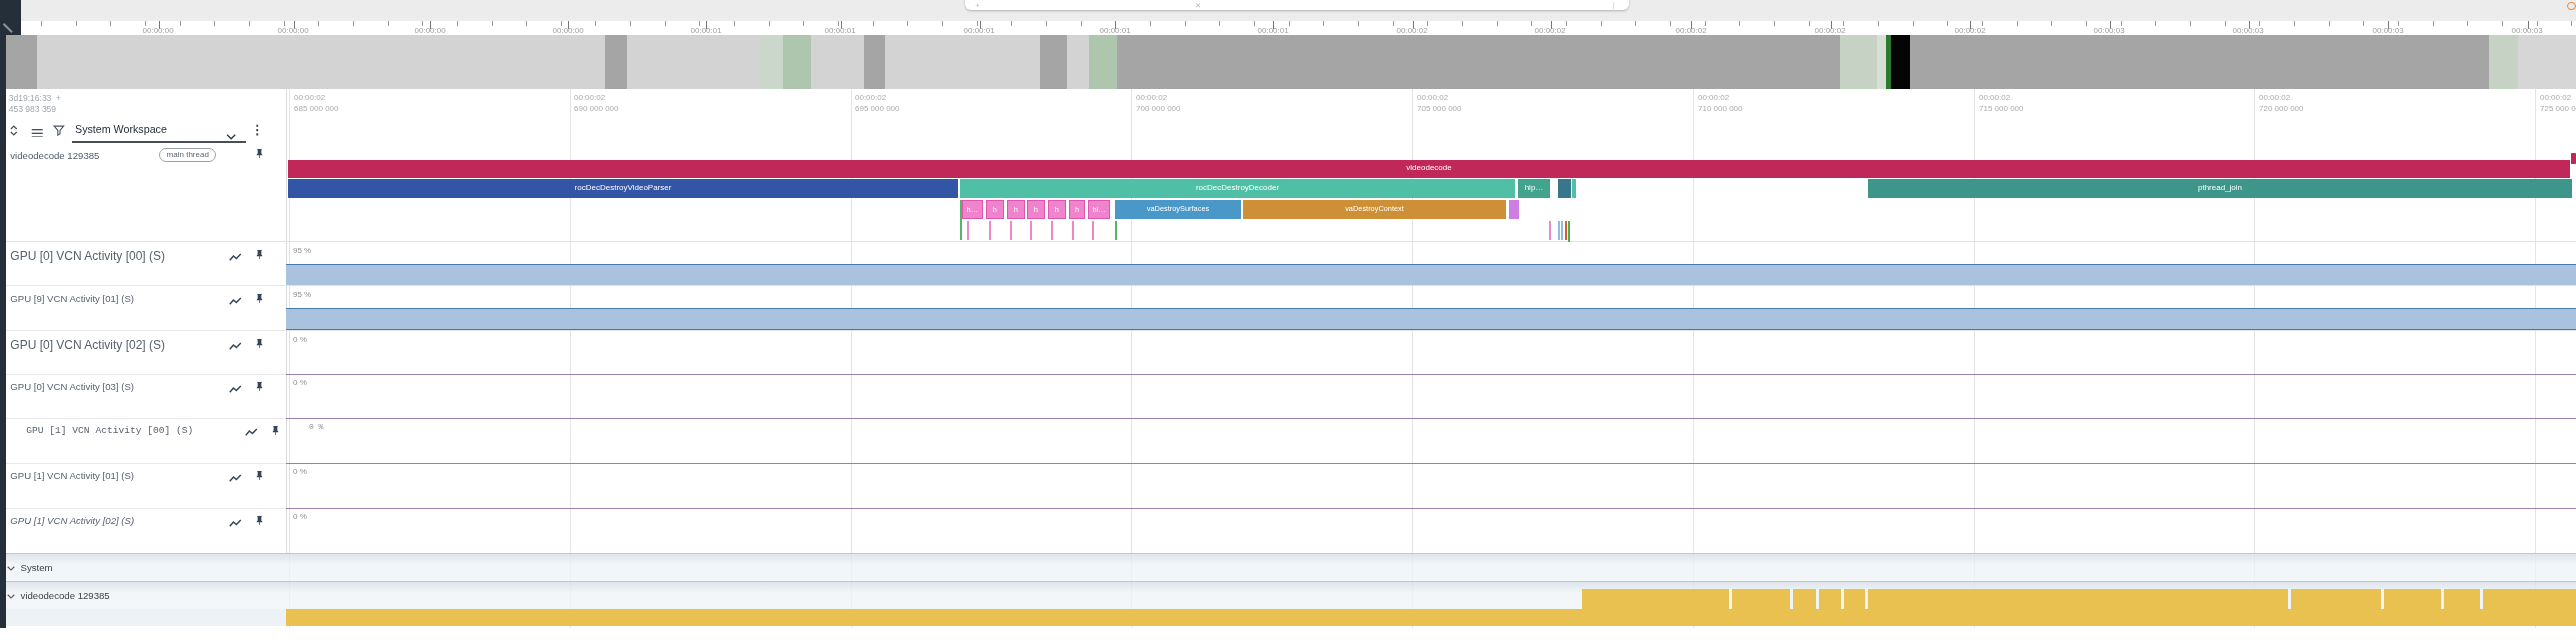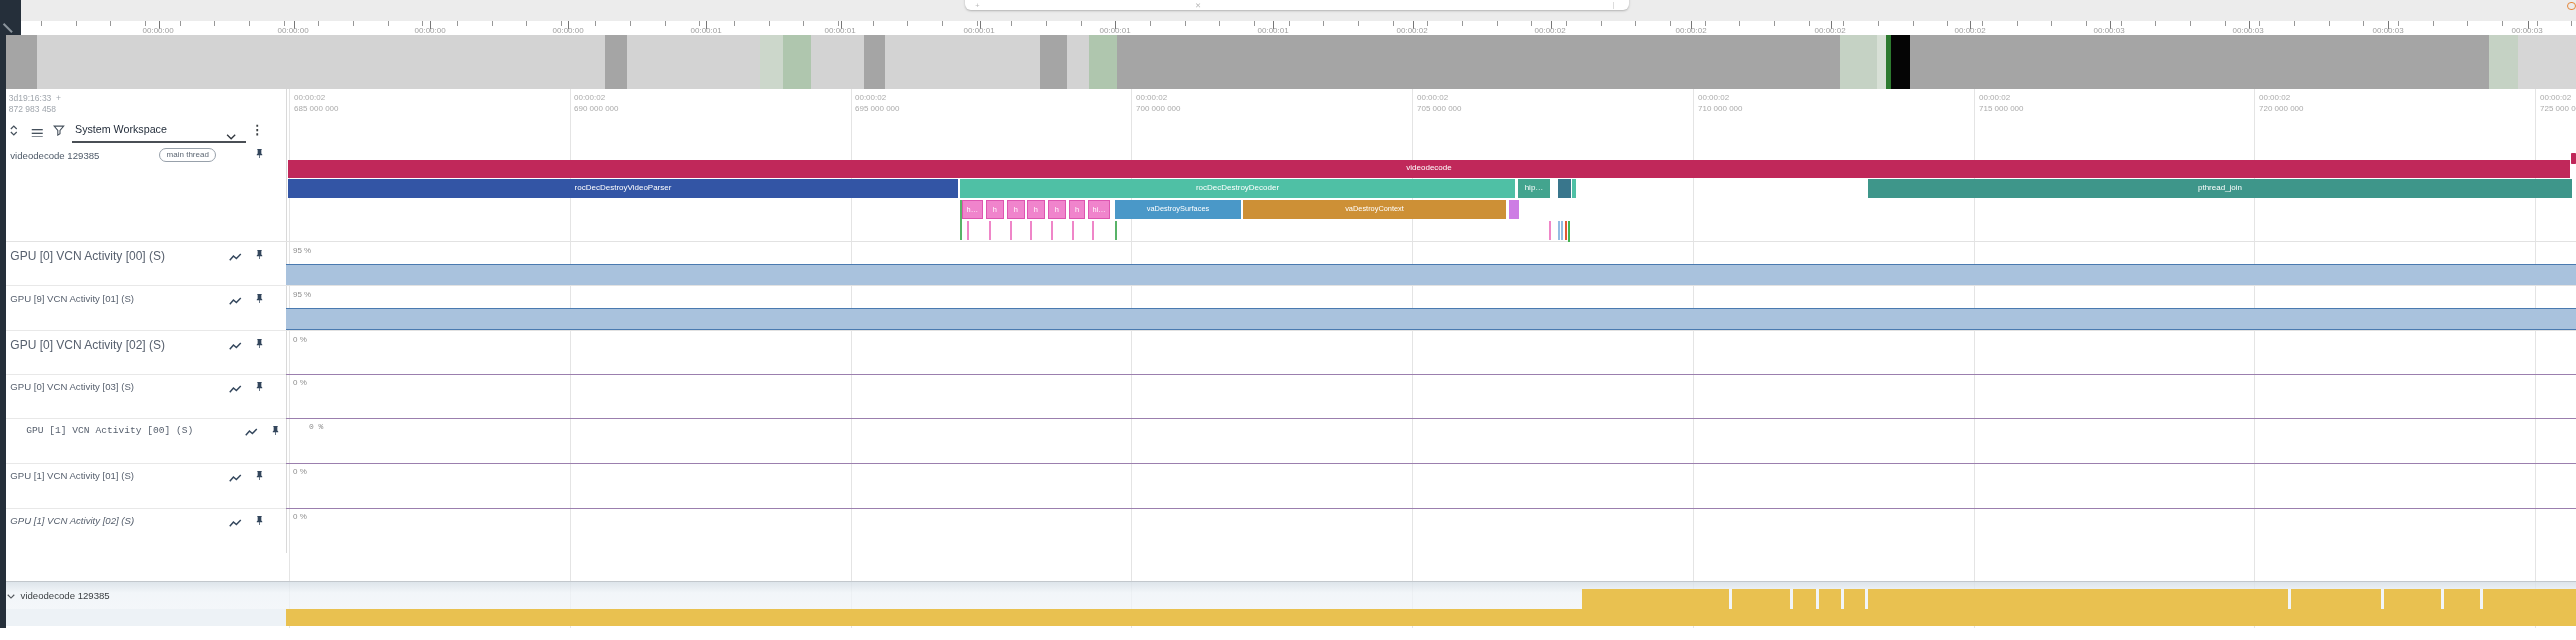--- a/index.html
+++ b/index.html
@@ -216,21 +216,21 @@
 715 000 000</div>
       <div style="position: absolute; left: 2259px; top: 2.9px; font-size: 8px; line-height: 11px; color: rgb(171, 171, 171); white-space: pre;">00:00:02
 720 000 000</div>
       <div style="position: absolute; left: 2540px; top: 2.9px; font-size: 8px; line-height: 11px; color: rgb(171, 171, 171); white-space: pre;">00:00:02
 725 000 000</div>
     </div>
 
   <div id="pane-border"></div>
 
   <div class="origin" style="top:93px;">3d19:16:33  +</div>
-  <div class="origin" style="top:104px;">872 983 458</div>
+  <div class="origin" style="top:104px;">453 983 359</div>
 
   <div id="workspace-row">
     <span class="wicon" style="left:8.8px;">
       <svg width="9.6" height="11" viewBox="0 0 13 15">
           <polyline points="2.5,5.5 6.5,1.5 10.5,5.5" fill="none" stroke="#45505c" stroke-width="1.7"></polyline>
           <polyline points="2.5,9.5 6.5,13.5 10.5,9.5" fill="none" stroke="#45505c" stroke-width="1.7"></polyline>
         </svg>
     </span>
     <span class="wicon" style="left:31px;top:7.4px;">
       <svg width="12.5" height="8.8" viewBox="0 0 17 12">
@@ -376,20 +376,28 @@
       <div style="position: absolute; left: 1072px; top: 221px; width: 1.5px; height: 19px; background: rgb(239, 134, 200);"></div>
       <div style="position: absolute; left: 1092px; top: 221px; width: 1.5px; height: 19px; background: rgb(239, 134, 200);"></div>
       <div style="position: absolute; left: 1115px; top: 221px; width: 1.5px; height: 19px; background: rgb(88, 179, 104);"></div>
       <div style="position: absolute; left: 1549px; top: 221px; width: 1.5px; height: 19px; background: rgb(239, 134, 200);"></div>
       <div style="position: absolute; left: 1558px; top: 221px; width: 1.5px; height: 19px; background: rgb(147, 188, 226);"></div>
       <div style="position: absolute; left: 1561px; top: 221px; width: 1.5px; height: 19px; background: rgb(147, 188, 226);"></div>
       <div style="position: absolute; left: 1565px; top: 221px; width: 1.5px; height: 19px; background: rgb(224, 90, 53);"></div>
       <div style="position: absolute; left: 1568px; top: 221px; width: 1.5px; height: 20.6px; background: rgb(67, 179, 79);"></div>
     </div>
 
+  <div class="section" style="top:553px;">
+    <span>
+      <svg width="8" height="5.2" viewBox="0 0 11 7">
+          <polyline points="1,1 5.5,5.5 10,1" fill="none" stroke="#50555a" stroke-width="1.6"></polyline>
+        </svg>
+    </span>
+    <span>System</span>
+  </div>
   <div class="section" style="top:581px;">
     <span>
       <svg width="8" height="5.2" viewBox="0 0 11 7">
           <polyline points="1,1 5.5,5.5 10,1" fill="none" stroke="#50555a" stroke-width="1.6"></polyline>
         </svg>
     </span>
     <span>videodecode 129385</span>
   </div>
 
   <div id="gold-tracks" class="abs" style="left:0;top:0;">

